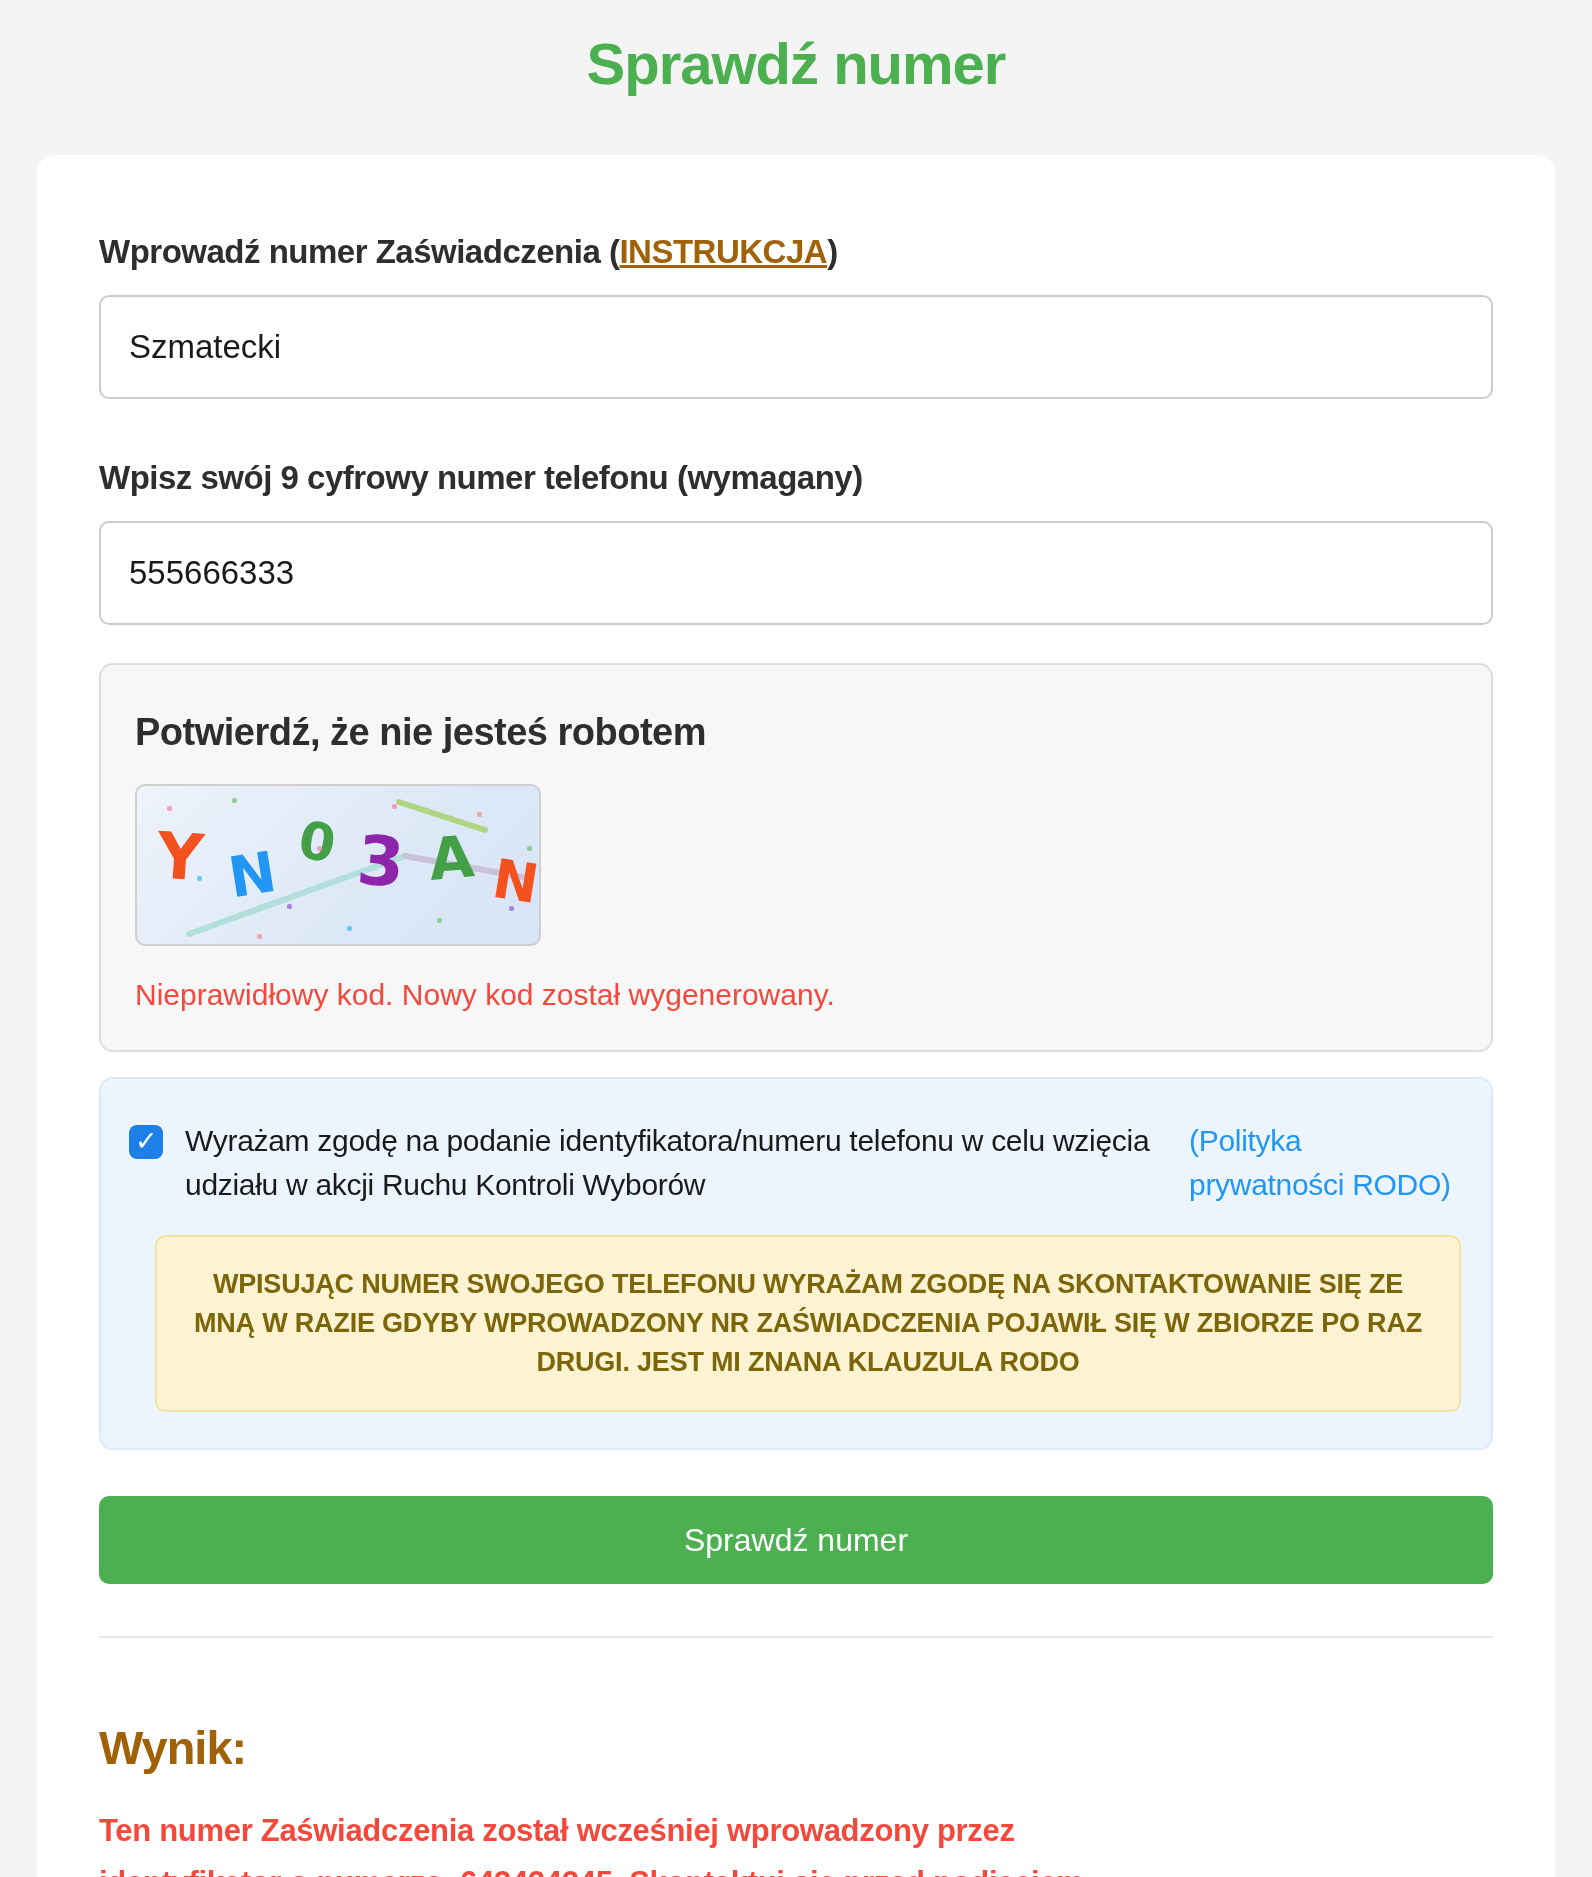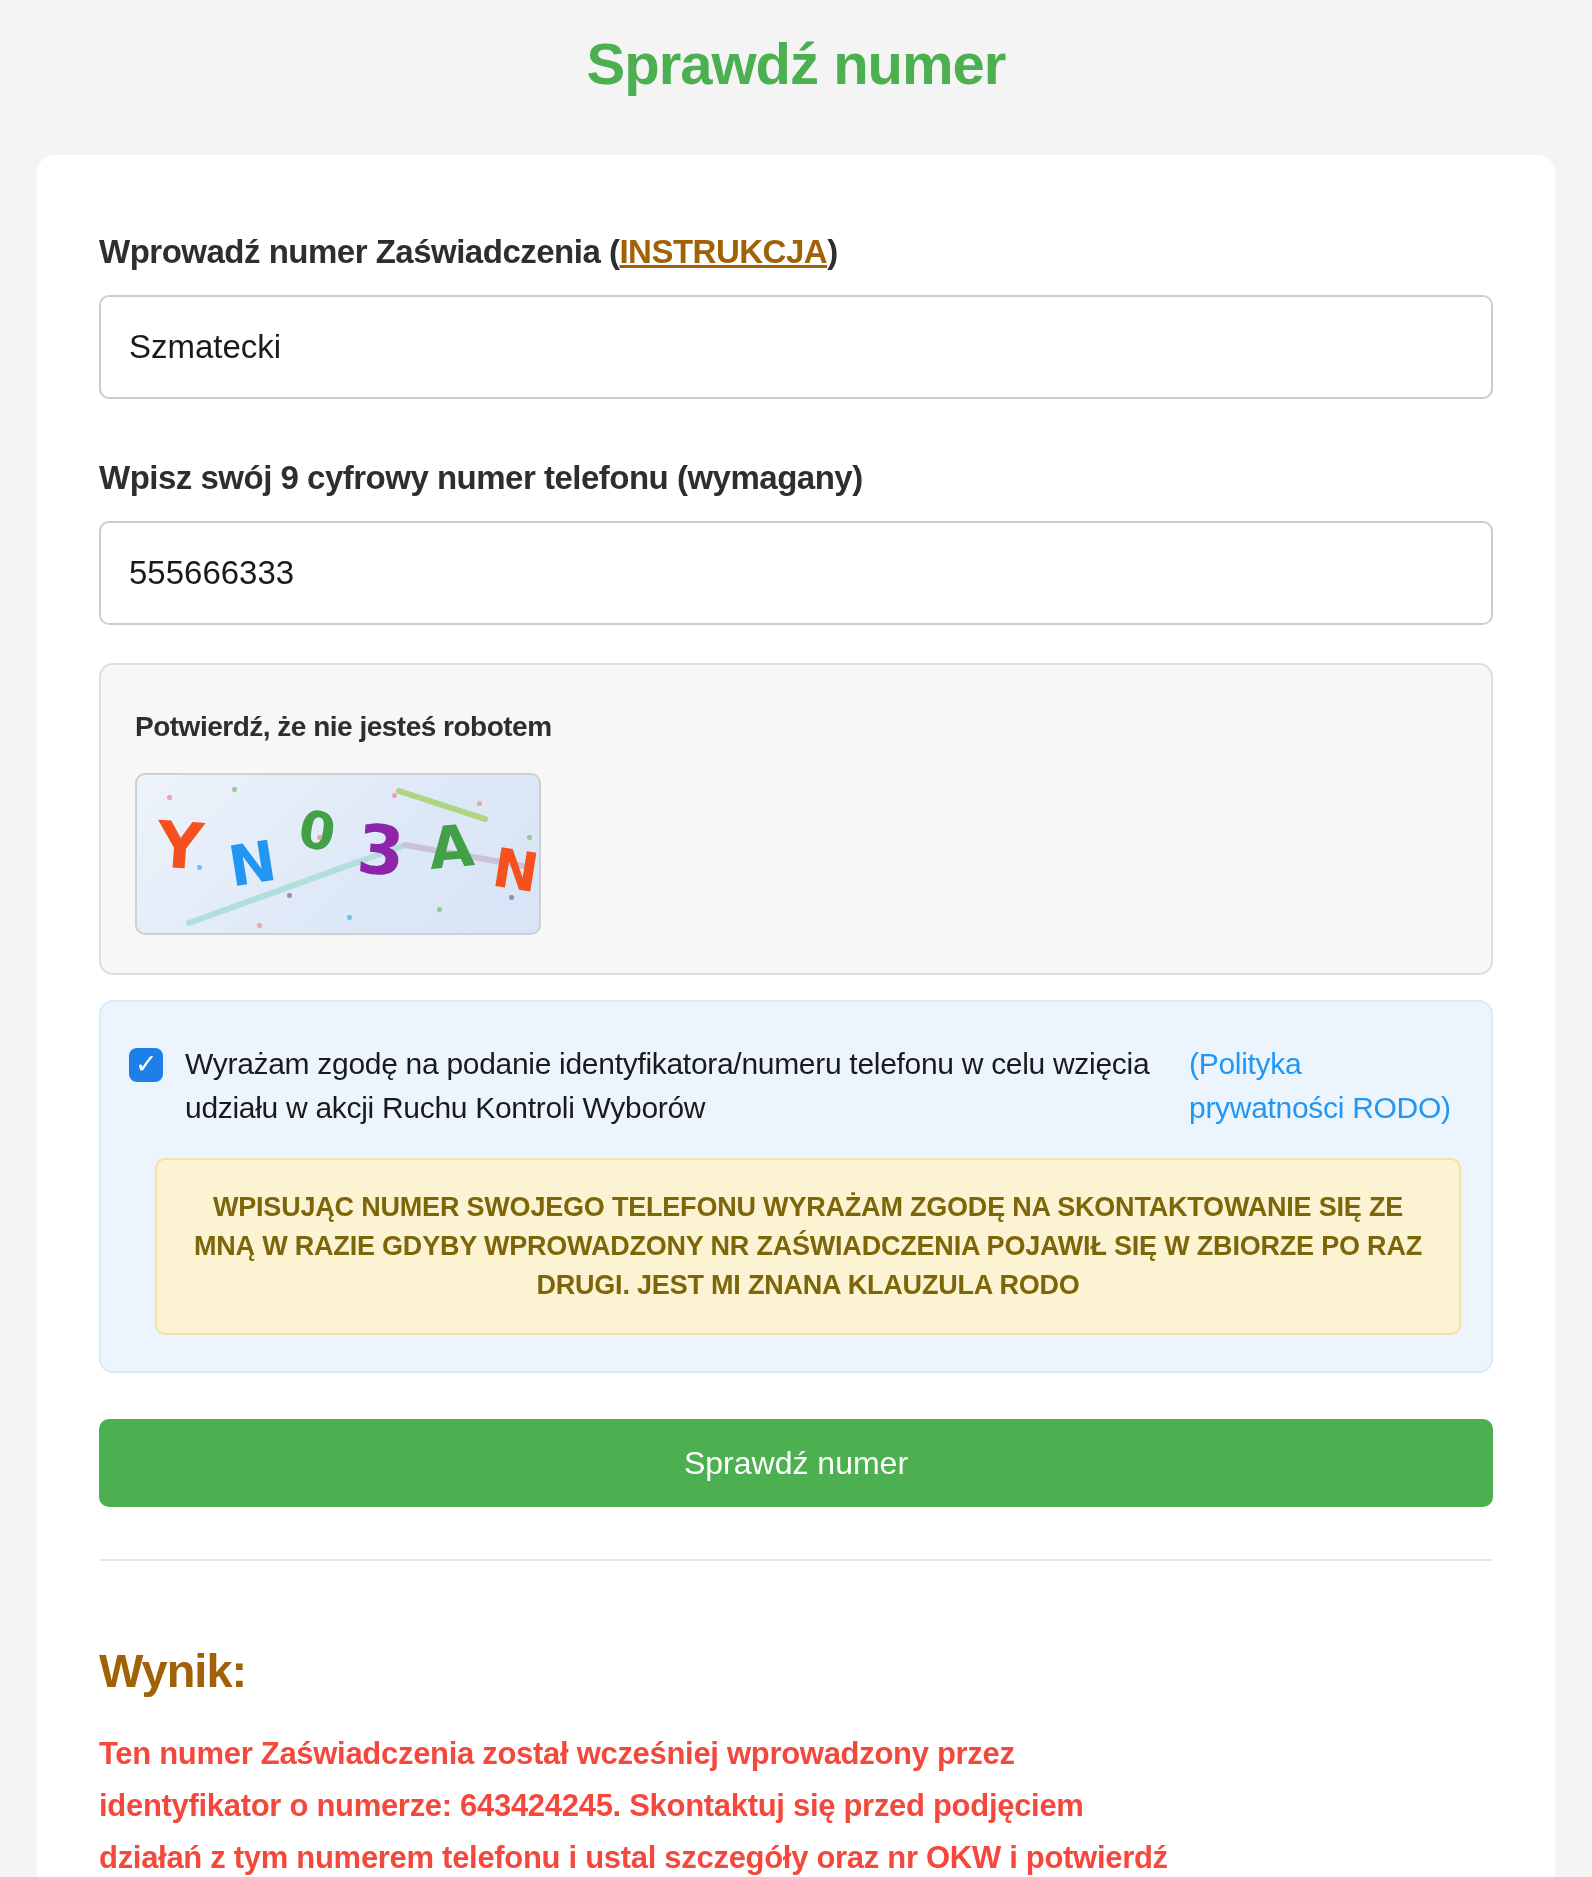--- a/index.html
+++ b/index.html
@@ -52,21 +52,21 @@
   }
   .gap-lg { margin-top: 60px; }
   .captcha-box {
     margin-top: 38px;
     background: #f7f7f7;
     border: 2px solid #dedede;
     border-radius: 14px;
     padding: 46px 36px 38px 34px;
   }
   .captcha-heading {
-    font-size: 28px;
+    font-size: 38px;
     font-weight: 700;
     letter-spacing: -0.5px;
     margin-bottom: 30px;
   }
   .captcha-row {
     display: flex;
     align-items: center;
   }
   .captcha-img {
     position: relative;
@@ -255,20 +255,21 @@
           <span class="noise-dot" style="left: 255px; top: 18px; background: rgb(244, 143, 177);"></span>
           <span class="noise-dot" style="left: 300px; top: 132px; background: rgb(129, 199, 132);"></span>
           <span class="noise-dot" style="left: 340px; top: 26px; background: rgb(239, 154, 154);"></span>
           <span class="noise-dot" style="left: 372px; top: 120px; background: rgb(149, 117, 205);"></span>
           <span class="noise-dot" style="left: 60px; top: 90px; background: rgb(79, 195, 247);"></span>
           <span class="noise-dot" style="left: 120px; top: 148px; background: rgb(239, 154, 154);"></span>
           <span class="noise-dot" style="left: 390px; top: 60px; background: rgb(129, 199, 132);"></span>
           <span class="noise-dot" style="left: 180px; top: 60px; background: rgb(244, 143, 177);"></span>
         </div>
     </div>
+    <div class="captcha-error">Nieprawidłowy kod. Nowy kod został wygenerowany.</div>
   </div>
 
   <div class="consent-box">
     <div class="consent-row">
       <div class="checkbox"></div>
       <div class="consent-text">Wyrażam zgodę na podanie identyfikatora/numeru telefonu w celu wzięcia udziału w akcji Ruchu Kontroli Wyborów</div>
       <div class="consent-link">(Polityka prywatności RODO)</div>
     </div>
     <div class="warning-box">
       <div class="warning-text">WPISUJĄC NUMER SWOJEGO TELEFONU WYRAŻAM ZGODĘ NA SKONTAKTOWANIE SIĘ ZE MNĄ W RAZIE GDYBY WPROWADZONY NR ZAŚWIADCZENIA POJAWIŁ SIĘ W ZBIORZE PO RAZ DRUGI. JEST MI ZNANA KLAUZULA RODO</div>

